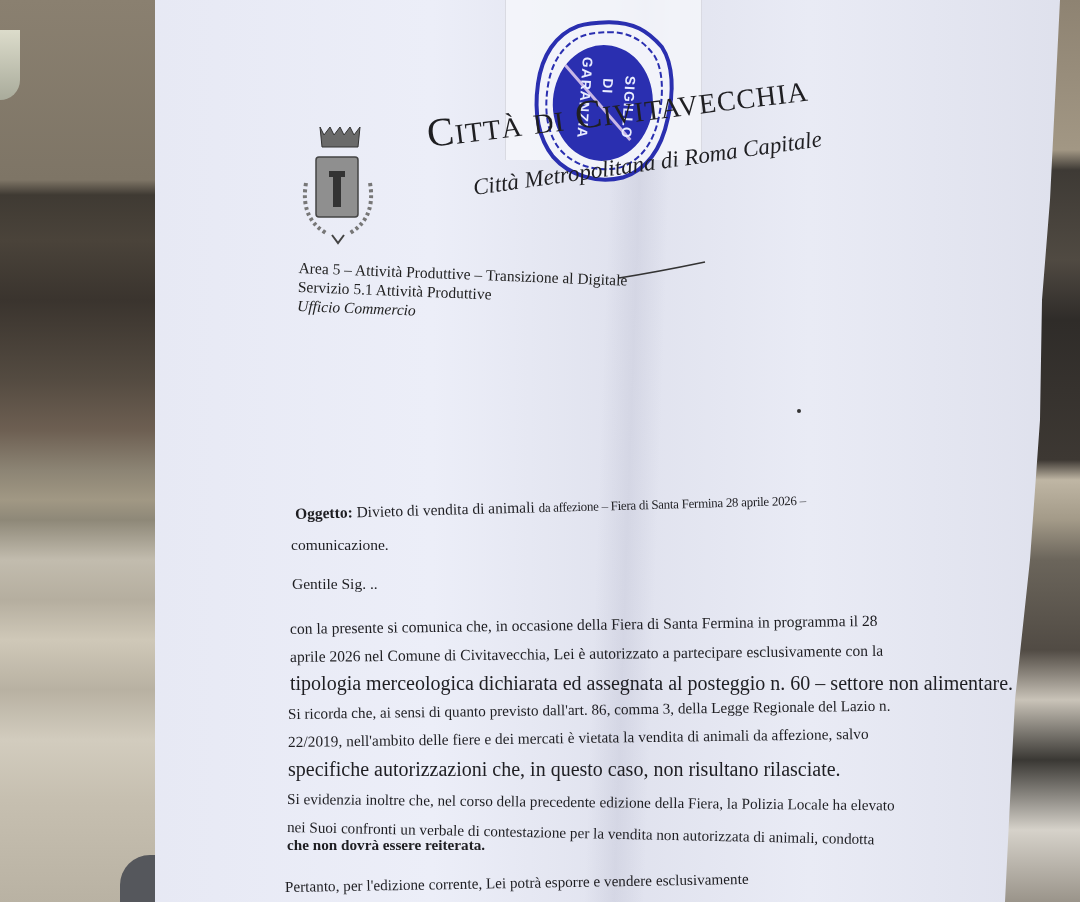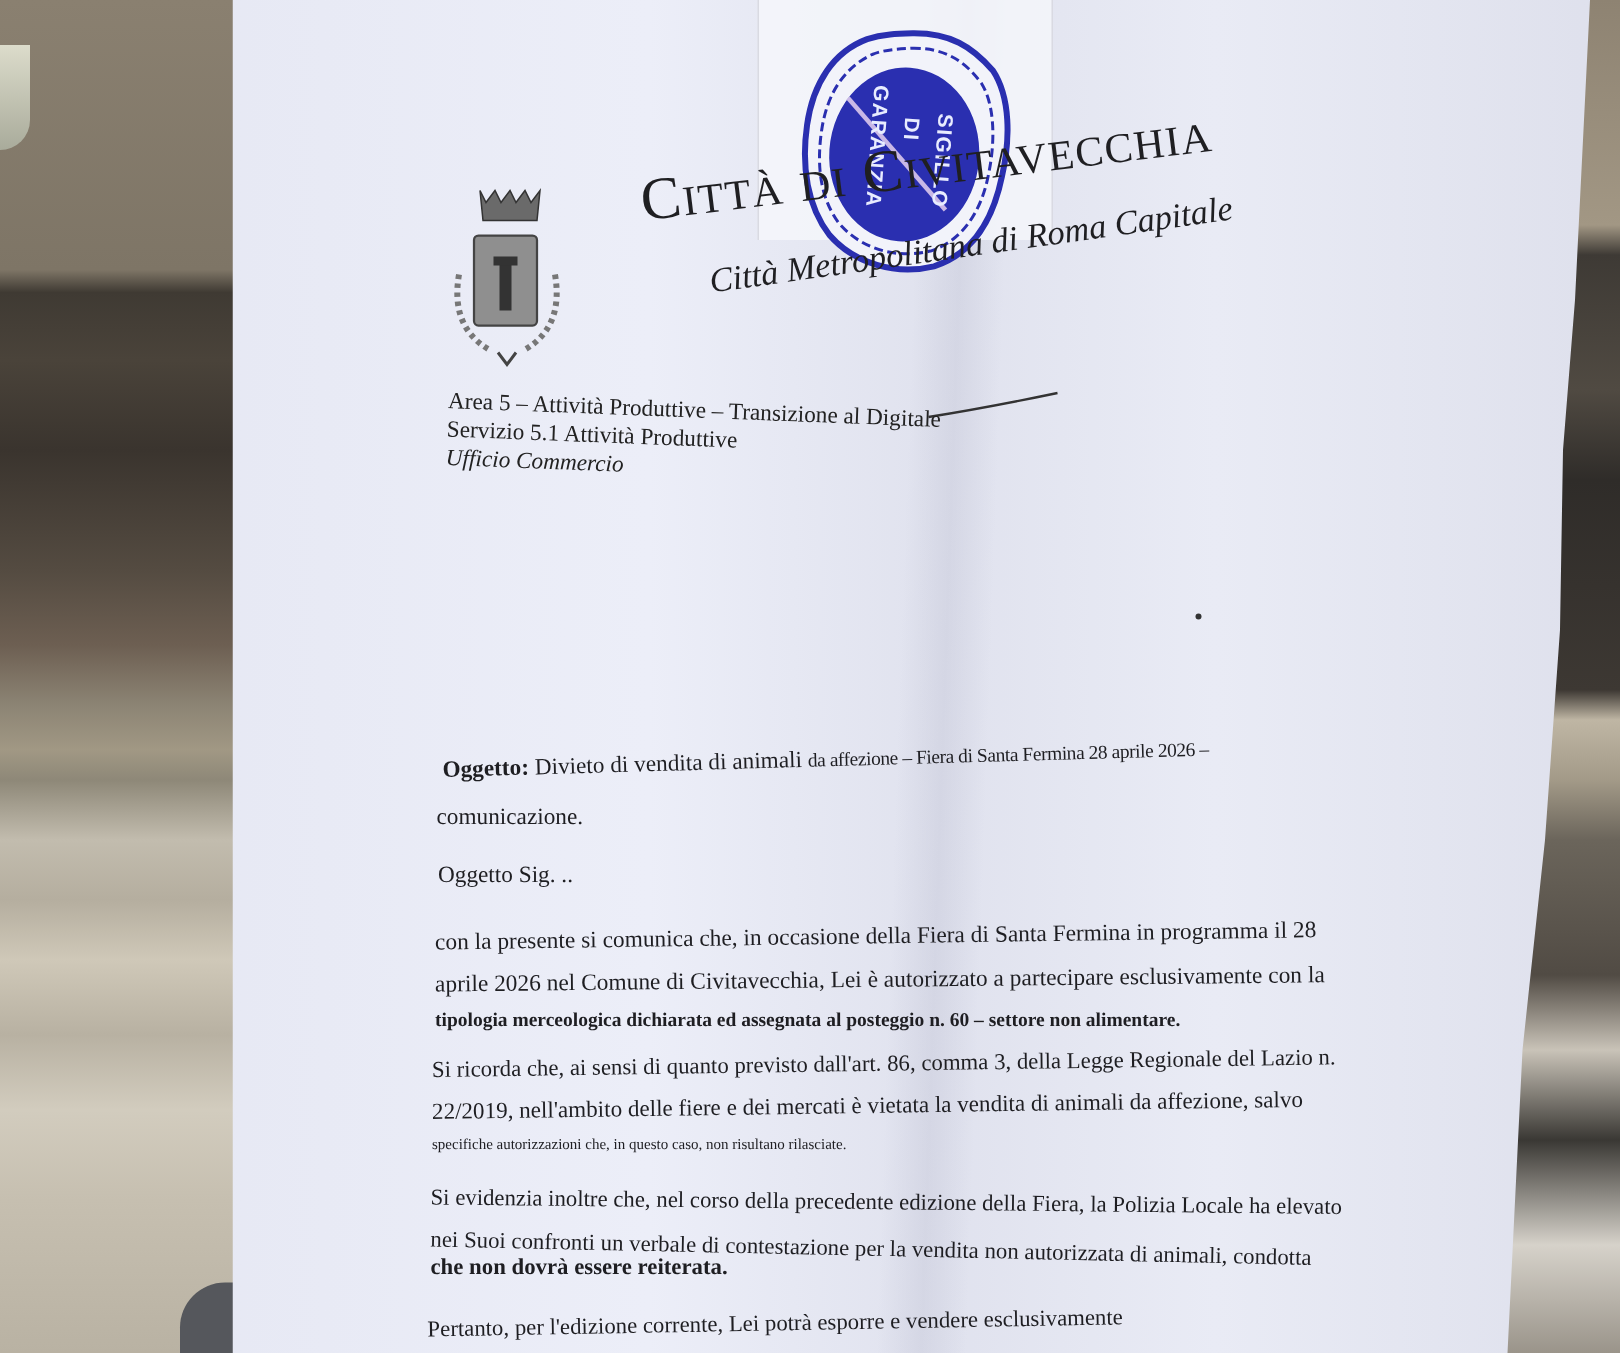--- a/index.html
+++ b/index.html
@@ -143,27 +143,27 @@
 
 <div class="dot"></div>
 
 <div class="line" style="left:295px; top:505px; transform:rotate(-1.6deg);">
   <b>Oggetto:</b>
   <span>Divieto di vendita di animali</span>
   <span class="condensed">da affezione – Fiera di Santa Fermina 28 aprile 2026 –</span>
 </div>
 <div class="line" style="left:291px; top:536px;">comunicazione.</div>
 
-<div class="line" style="left:292px; top:575px;">Oggetto Sig. ..</div>
+<div class="line" style="left:292px; top:575px;">Gentile Sig. ..</div>
 
 <div class="line" style="left:290px; top:620px; font-size:15.6px; transform:rotate(-0.8deg);">con la presente si comunica che, in occasione della Fiera di Santa Fermina in programma il 28</div>
 <div class="line" style="left:290px; top:648px; font-size:15.6px; transform:rotate(-0.6deg);">aprile 2026 nel Comune di Civitavecchia, Lei è autorizzato a partecipare esclusivamente con la</div>
-<div class="line" style="left:290px; top:672px; font-size:13px;font-weight:bold;">tipologia merceologica dichiarata ed assegnata al posteggio n. 60 – settore non alimentare.</div>
+<div class="line" style="left:290px; top:672px; font-size:20px;">tipologia merceologica dichiarata ed assegnata al posteggio n. 60 – settore non alimentare.</div>
 
 <div class="line" style="left:288px; top:705px; font-size:15.2px; transform:rotate(-0.8deg);">Si ricorda che, ai sensi di quanto previsto dall'art. 86, comma 3, della Legge Regionale del Lazio n.</div>
 <div class="line" style="left:288px; top:733px; font-size:15.4px; transform:rotate(-0.8deg);">22/2019, nell'ambito delle fiere e dei mercati è vietata la vendita di animali da affezione, salvo</div>
-<div class="line" style="left:288px; top:758px; font-size:10px;">specifiche autorizzazioni che, in questo caso, non risultano rilasciate.</div>
+<div class="line" style="left:288px; top:758px; font-size:20px;">specifiche autorizzazioni che, in questo caso, non risultano rilasciate.</div>
 
 <div class="line" style="left:287px; top:790px; font-size:15.2px; transform:rotate(0.6deg);">Si evidenzia inoltre che, nel corso della precedente edizione della Fiera, la Polizia Locale ha elevato</div>
 <div class="line" style="left:287px; top:818px; font-size:15.2px; transform:rotate(1.2deg);">nei Suoi confronti un verbale di contestazione per la vendita non autorizzata di animali, condotta</div>
 <div class="line" style="left:287px; top:836px; font-size:15.2px;font-weight:bold;">che non dovrà essere reiterata.</div>
 
 <div class="line" style="left:285px; top:878px; font-size:15.2px; transform:rotate(-1deg);">Pertanto, per l'edizione corrente, Lei potrà esporre e vendere esclusivamente</div>
 
 </body></html>

